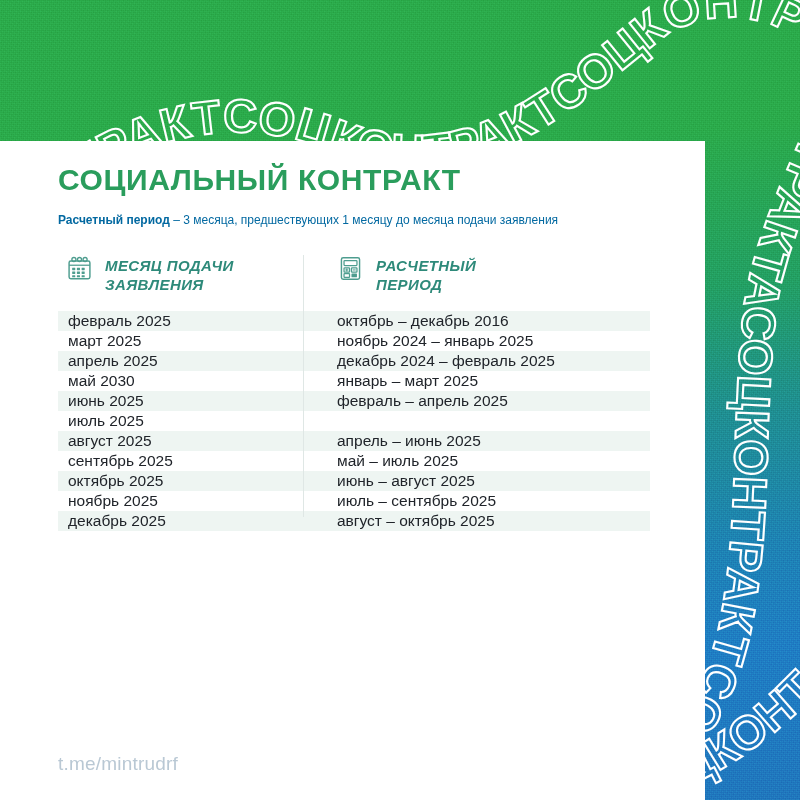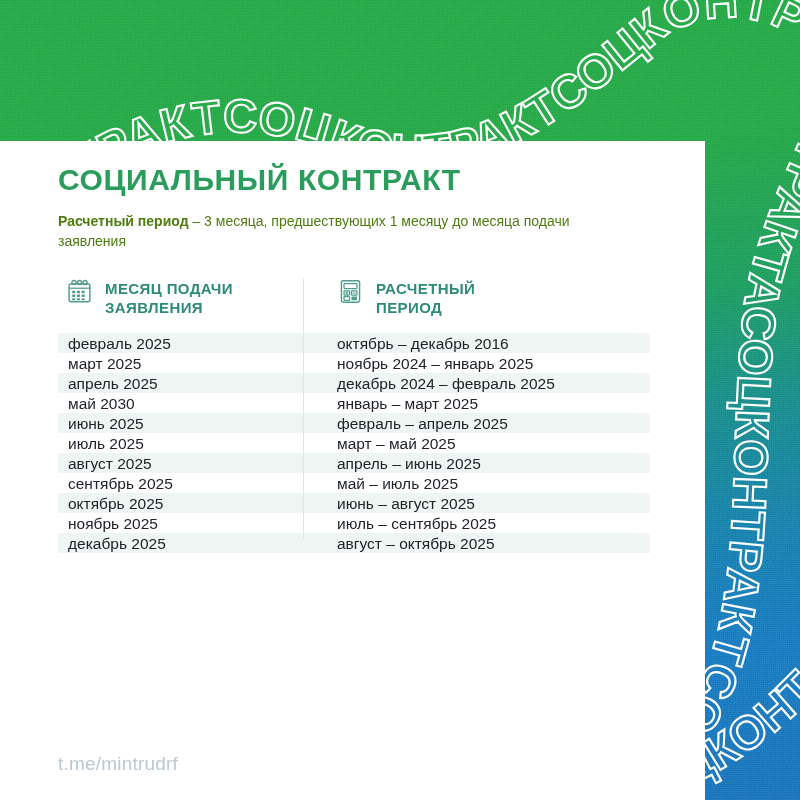--- a/index.html
+++ b/index.html
@@ -87,22 +87,22 @@
     color: #2a9d5c;
     font-size: 30px;
     font-weight: 700;
     letter-spacing: 0.6px;
     line-height: 1.1;
     margin: 0 0 16px 0;
     text-transform: uppercase;
   }
 
   .subtitle {
-    color: #4d7c0f;
-    font-size: 14px;
+    color: #0369a1;
+    font-size: 12px;
     line-height: 1.42;
     margin: 0 0 26px 0;
     max-width: 560px;
   }
   .subtitle .lead {
     font-weight: 700;
   }
 
   
   .table {
@@ -122,20 +122,21 @@
 
   .thead {
     display: flex;
     align-items: flex-start;
     padding: 0 0 16px 8px;
   }
   .th {
     display: flex;
     align-items: flex-start;
     gap: 12px;
+    font-style: italic;
   }
   .th.col-a { width: 245px; box-sizing: border-box; }
   .th.col-b { flex: 1; padding-left: 26px; }
 
   .th-label {
     color: #2e8a7a;
     font-size: 15px;
     font-weight: 700;
     line-height: 1.25;
     letter-spacing: .4px;
@@ -282,21 +283,20 @@
             <div class="trow">
               <div class="td col-a">май 2030</div>
               <div class="td col-b">январь – март 2025</div>
             </div>
             <div class="trow alt">
               <div class="td col-a">июнь 2025</div>
               <div class="td col-b">февраль – апрель 2025</div>
             </div>
             <div class="trow">
               <div class="td col-a">июль 2025</div>
-              <div class="td col-b">март – май 2025</div>
             </div>
             <div class="trow alt">
               <div class="td col-a">август 2025</div>
               <div class="td col-b">апрель – июнь 2025</div>
             </div>
             <div class="trow">
               <div class="td col-a">сентябрь 2025</div>
               <div class="td col-b">май – июль 2025</div>
             </div>
             <div class="trow alt">

